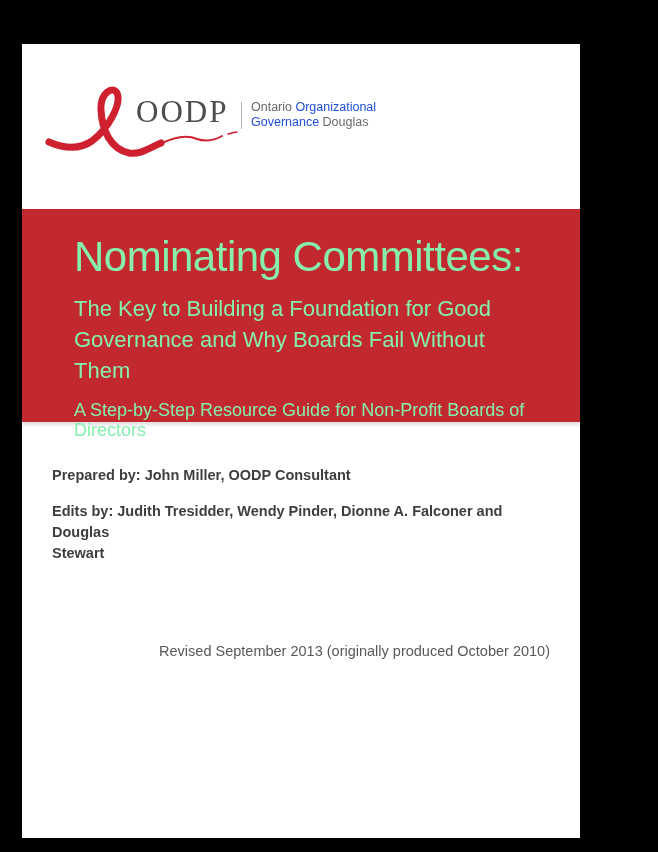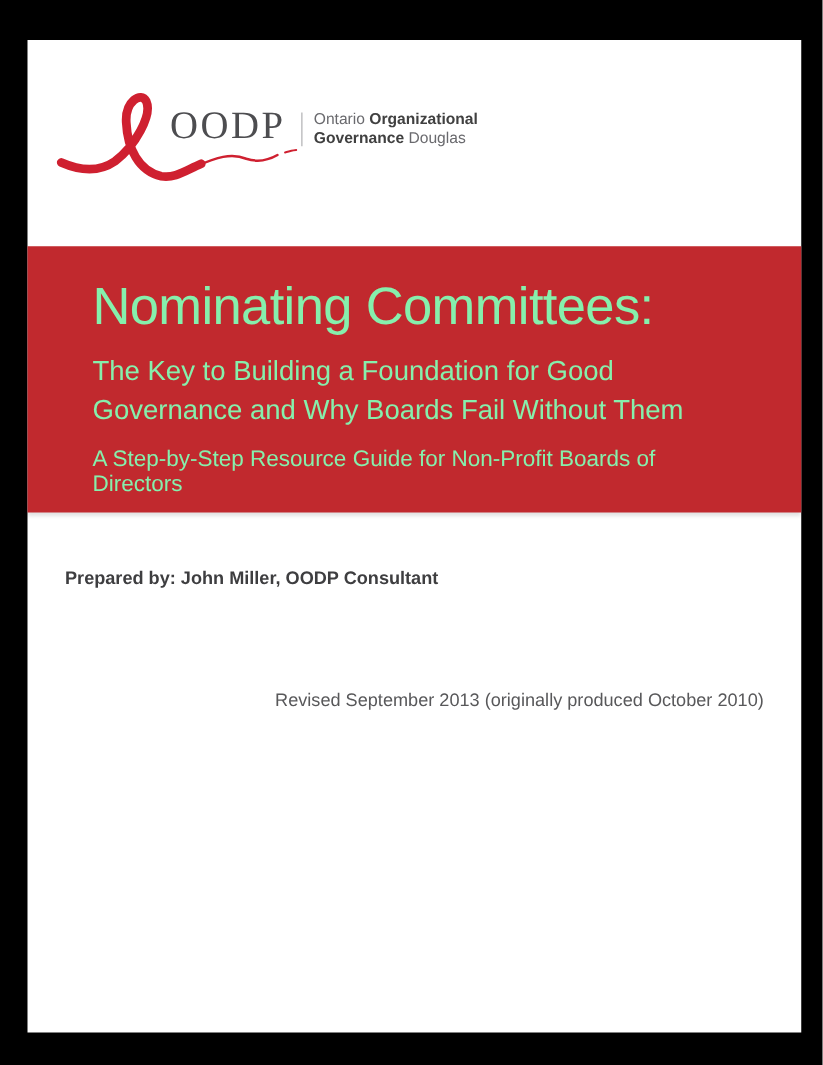--- a/index.html
+++ b/index.html
@@ -14,22 +14,22 @@
   *{margin:0;padding:0;box-sizing:border-box;}
   html,body{width:658px;height:852px;}
   body{
     background:var(--frame-black);
     font-family:"Liberation Sans", sans-serif;
     position:relative;
     overflow:hidden;
   }
   .page{
     position:absolute;
-    left:22px; top:32px;
-    width:619px; height:794px;
+    left:22px; top:44px;
+    width:558px; height:794px;
     background:#ffffff;
   }
   
   .logo-area{
     position:absolute; top:0; left:0;
     width:100%; height:170px;
   }
   .ribbon{
     position:absolute; left:23px; top:40px;
     width:195px; height:80px;
@@ -45,21 +45,21 @@
     position:absolute; left:219px; top:58px;
     width:1px; height:27px;
     background:#b4b4b6;
   }
   .tagline{
     position:absolute; left:229px; top:56px;
     font-size:12.5px; line-height:15px;
     color:var(--tagline-gray);
     white-space:nowrap;
   }
-  .tagline b{color:#404040; font-weight:bold;}
+  .tagline b{color:#1d4ed8; font-weight:normal;}
   
   .banner{
     position:absolute; top:165px; left:0;
     width:100%; height:213px;
     background:var(--banner-red);
     color:#86efac;
     padding:24px 40px 0 52px;
     box-shadow:0 3px 3px rgba(0,0,0,0.12);
   }
   .banner-title{
@@ -124,16 +124,17 @@
     <h1 class="banner-title">Nominating Committees:</h1>
     <div class="banner-subtitle">
       <div>The Key to Building a Foundation for Good</div>
       <div>Governance and Why Boards Fail Without Them</div>
     </div>
     <div class="banner-guide">A Step-by-Step Resource Guide for Non-Profit Boards of Directors</div>
   </div>
 
   <div class="content">
     <p class="prepared">Prepared by: John Miller, OODP Consultant</p>
+    <p class="edits"><span>Edits by: Judith Tresidder, Wendy Pinder, Dionne A. Falconer and Douglas</span><br><span>Stewart</span></p>
     <p class="revised">Revised September 2013 (originally produced October 2010)</p>
   </div>
 
 </div>
 
 </body></html>

